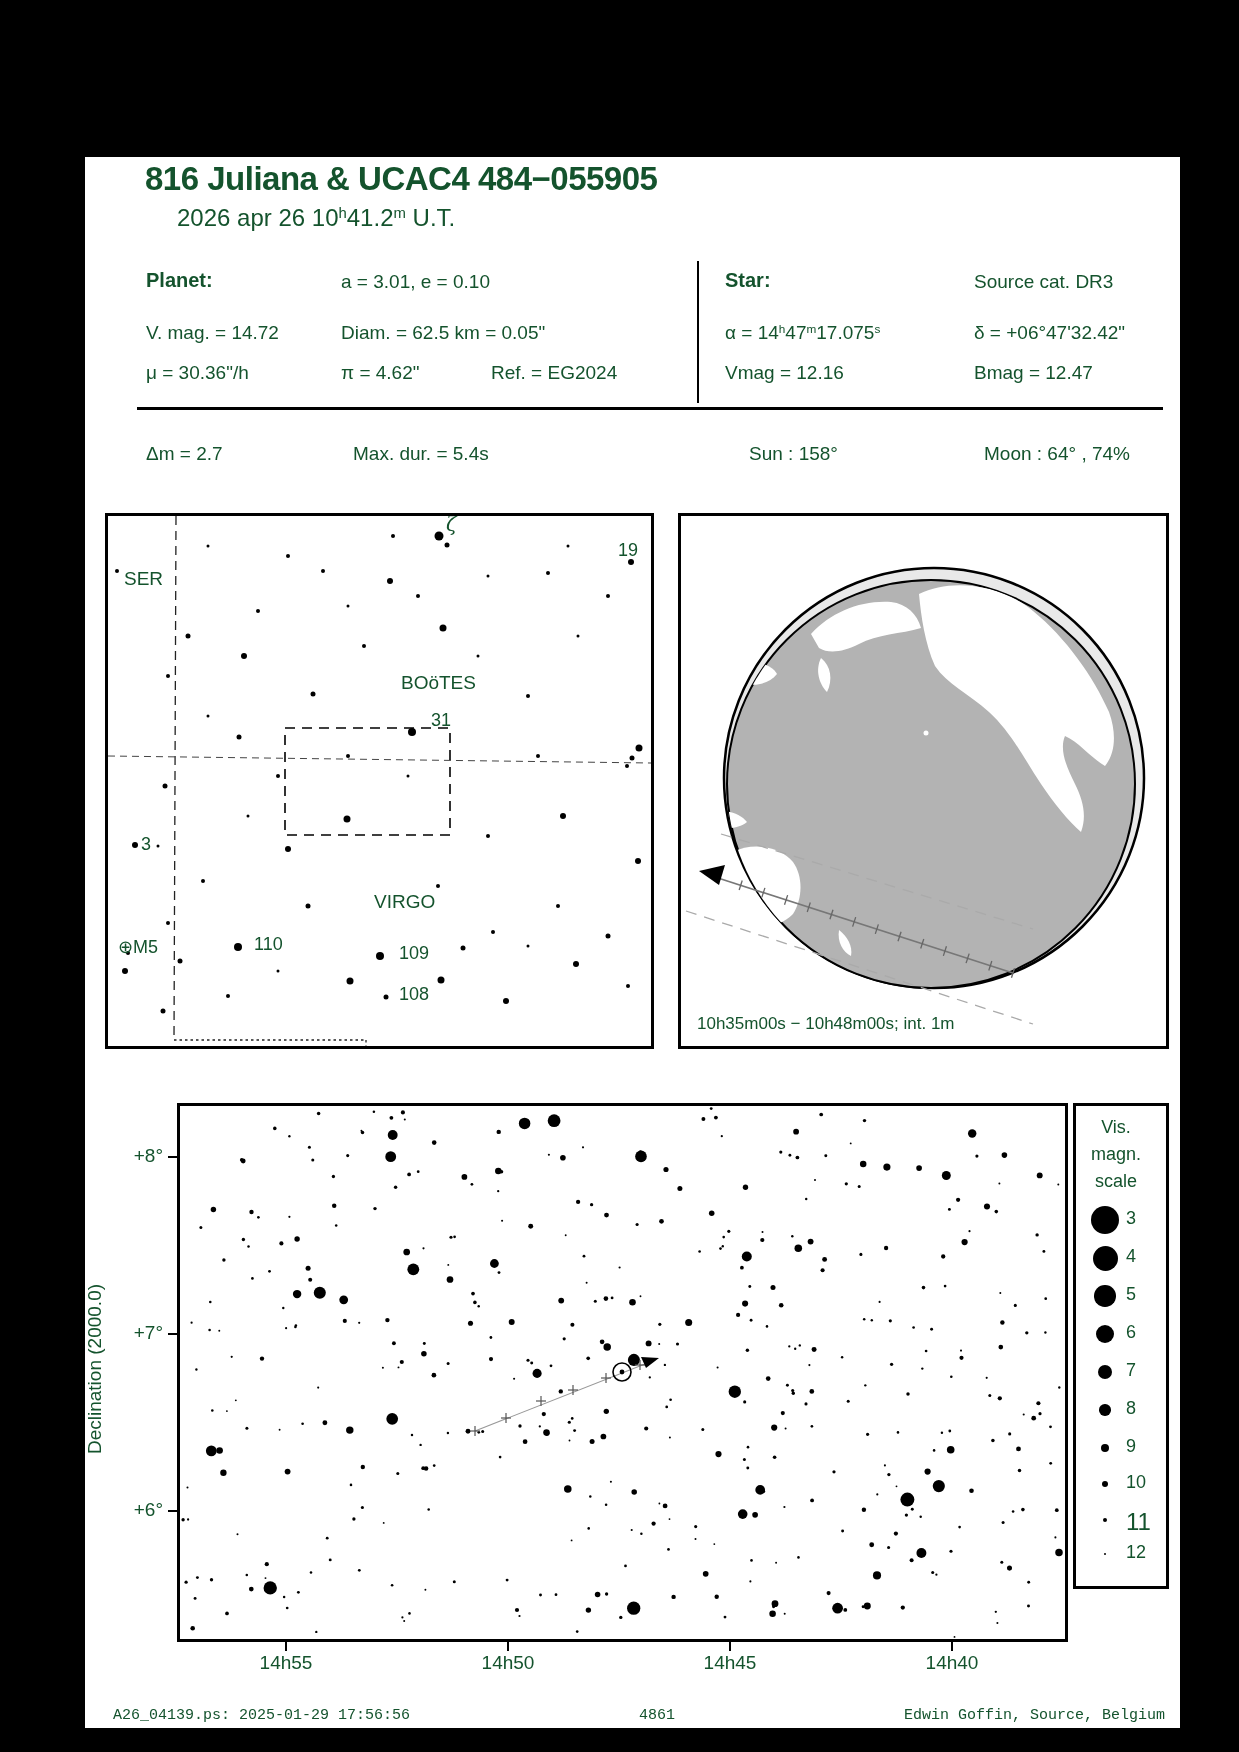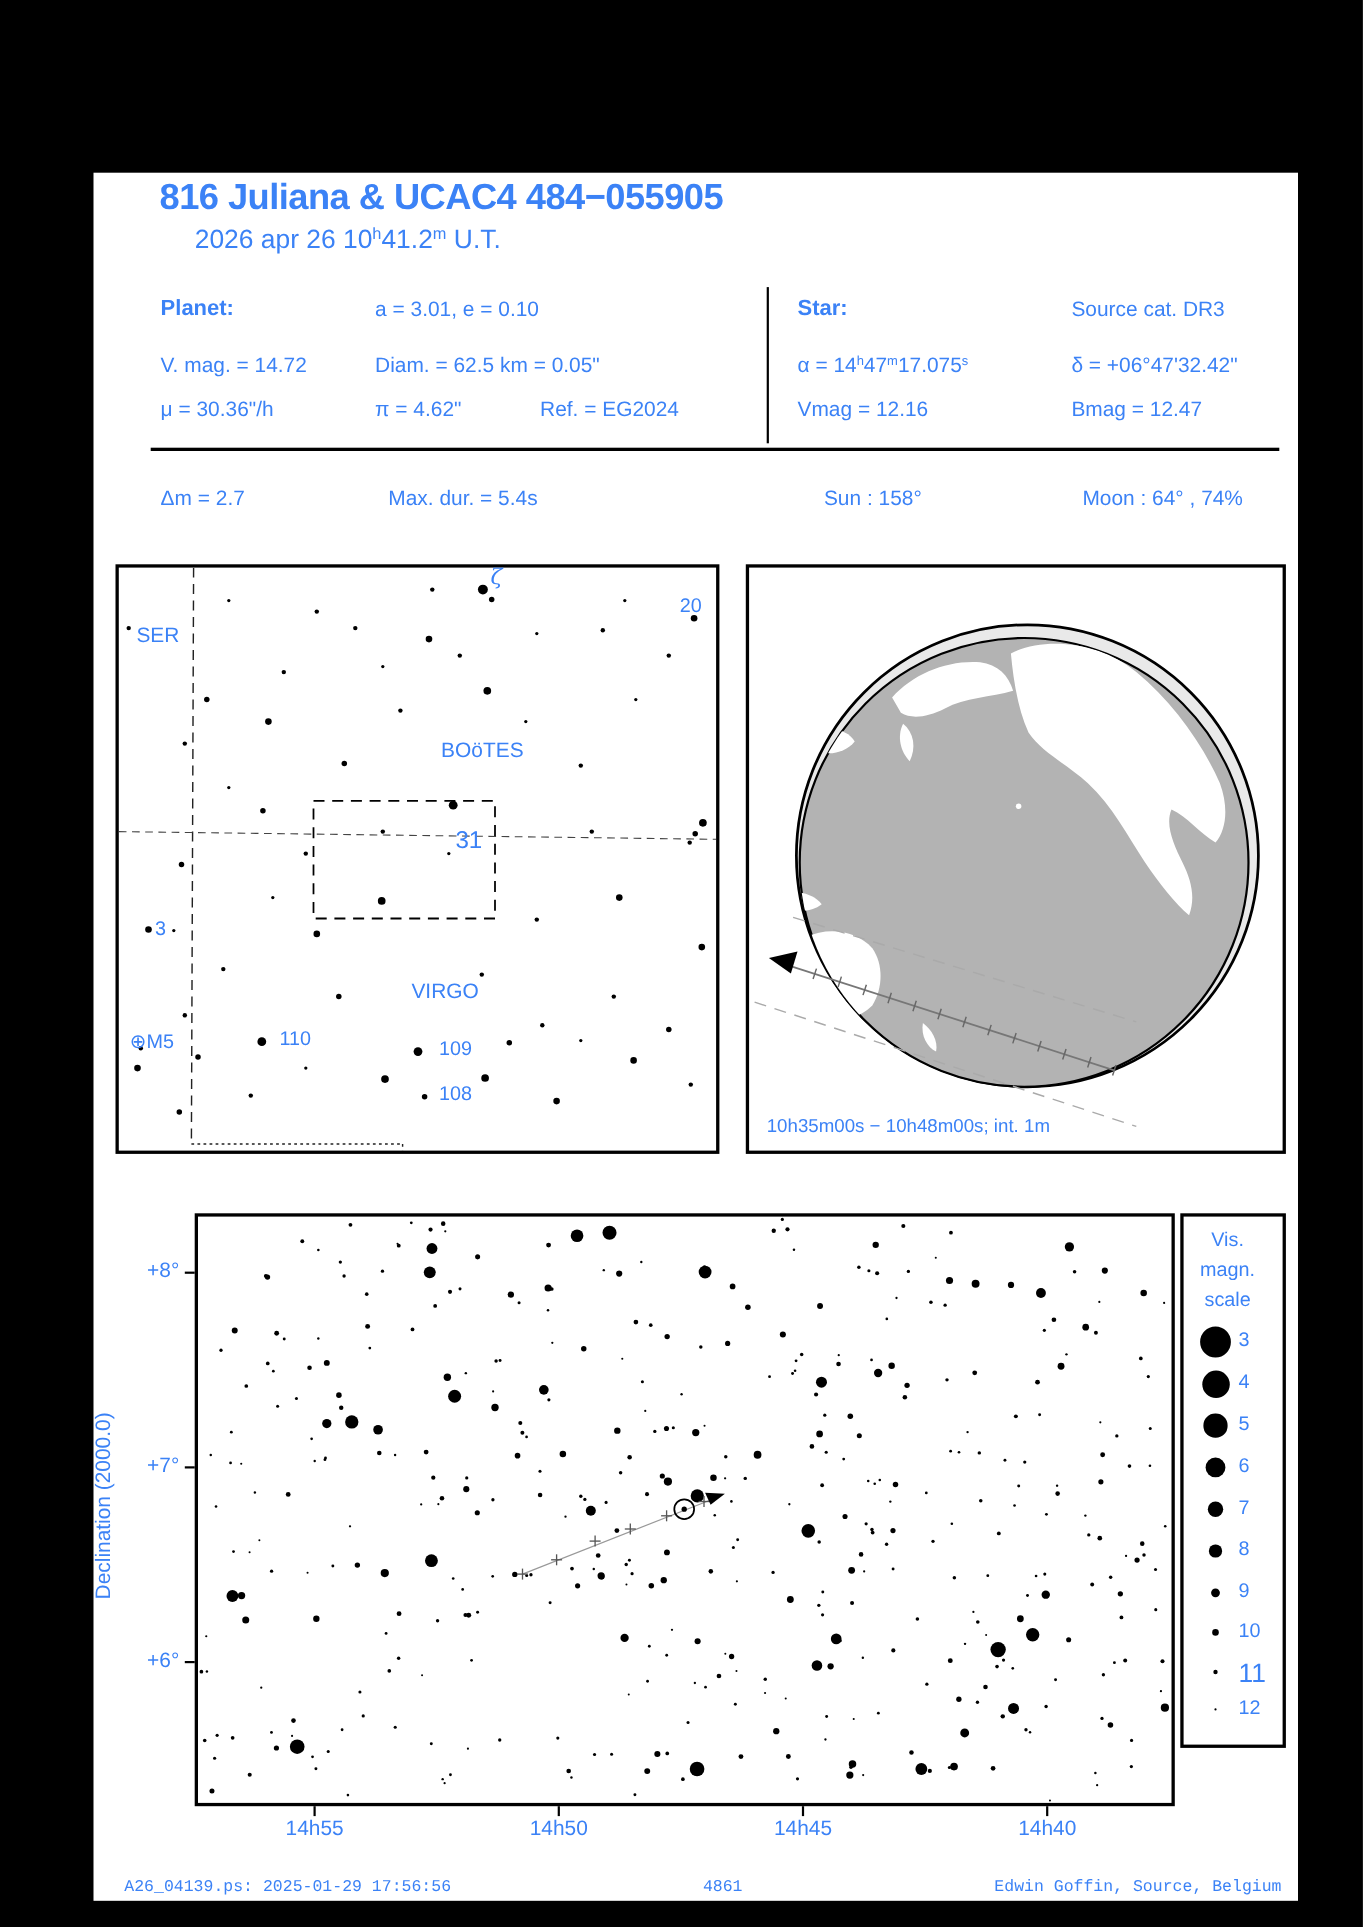--- a/index.html
+++ b/index.html
@@ -1,18 +1,18 @@
 <!DOCTYPE html>
 <html><head>
 <meta charset="utf-8">
 <style>
   html,body{margin:0;padding:0;}
   body{width:1239px;height:1752px;background:#000;position:relative;
        font-family:"Liberation Sans", sans-serif;-webkit-font-smoothing:antialiased;}
-  .page{position:absolute;left:85px;top:157px;width:1095px;height:1571px;background:#fff;color:#3b82f6;}
+  .page{position:absolute;left:85px;top:157px;width:1095px;height:1571px;background:#fff;color:#14532d;}
   .a{position:absolute;white-space:nowrap;}
   .b{font-weight:bold;}
   .sup{font-size:62%;position:relative;top:-0.55em;}
   .panel{position:absolute;border:3px solid #000;background:#fff;}
   .panel svg{position:absolute;left:0;top:0;}
   .mono{font-family:"Liberation Mono","DejaVu Sans Mono",monospace;}
 </style>
 </head>
 <body>
 
@@ -118,22 +118,22 @@
         <circle cx="50" cy="330" r="1.5" fill="#000"></circle>
         <circle cx="140" cy="300" r="1.5" fill="#000"></circle>
         <circle cx="215" cy="55" r="2" fill="#000"></circle>
         <circle cx="385" cy="416" r="2" fill="#000"></circle>
         <circle cx="355" cy="432" r="2.5" fill="#000"></circle>
       </svg>
   <div class="a" style="left:16px;top:52px;font-size:19px;">SER</div>
       <div class="a" style="left:293px;top:156px;font-size:19px;">BOöTES</div>
       <div class="a" style="left:266px;top:375px;font-size:19px;">VIRGO</div>
       <div class="a" style="left:338px;top:-4px;font-size:20px;font-family:&quot;DejaVu Serif&quot;,serif;font-style:italic;">ζ</div>
-      <div class="a" style="left:510px;top:24px;font-size:18px;">20</div>
-      <div class="a" style="left:306px;top:194px;font-size:22px;margin-top:41px;">31</div>
+      <div class="a" style="left:510px;top:24px;font-size:18px;">19</div>
+      <div class="a" style="left:323px;top:194px;font-size:18px;">31</div>
       <div class="a" style="left:33px;top:318px;font-size:18px;">3</div>
       <div class="a" style="left:10px;top:404px;font-size:18px;margin-top:16px;">⊕M5</div>
       <div class="a" style="left:146px;top:418px;font-size:18px;">110</div>
       <div class="a" style="left:291px;top:427px;font-size:18px;">109</div>
       <div class="a" style="left:291px;top:468px;font-size:18px;">108</div>
     </div>
 
   <div class="panel" style="left:593px;top:356px;width:485px;height:530px;overflow:hidden;">
     <svg id="globe-svg" width="485" height="530" viewBox="0 0 485 530">
       <defs>

